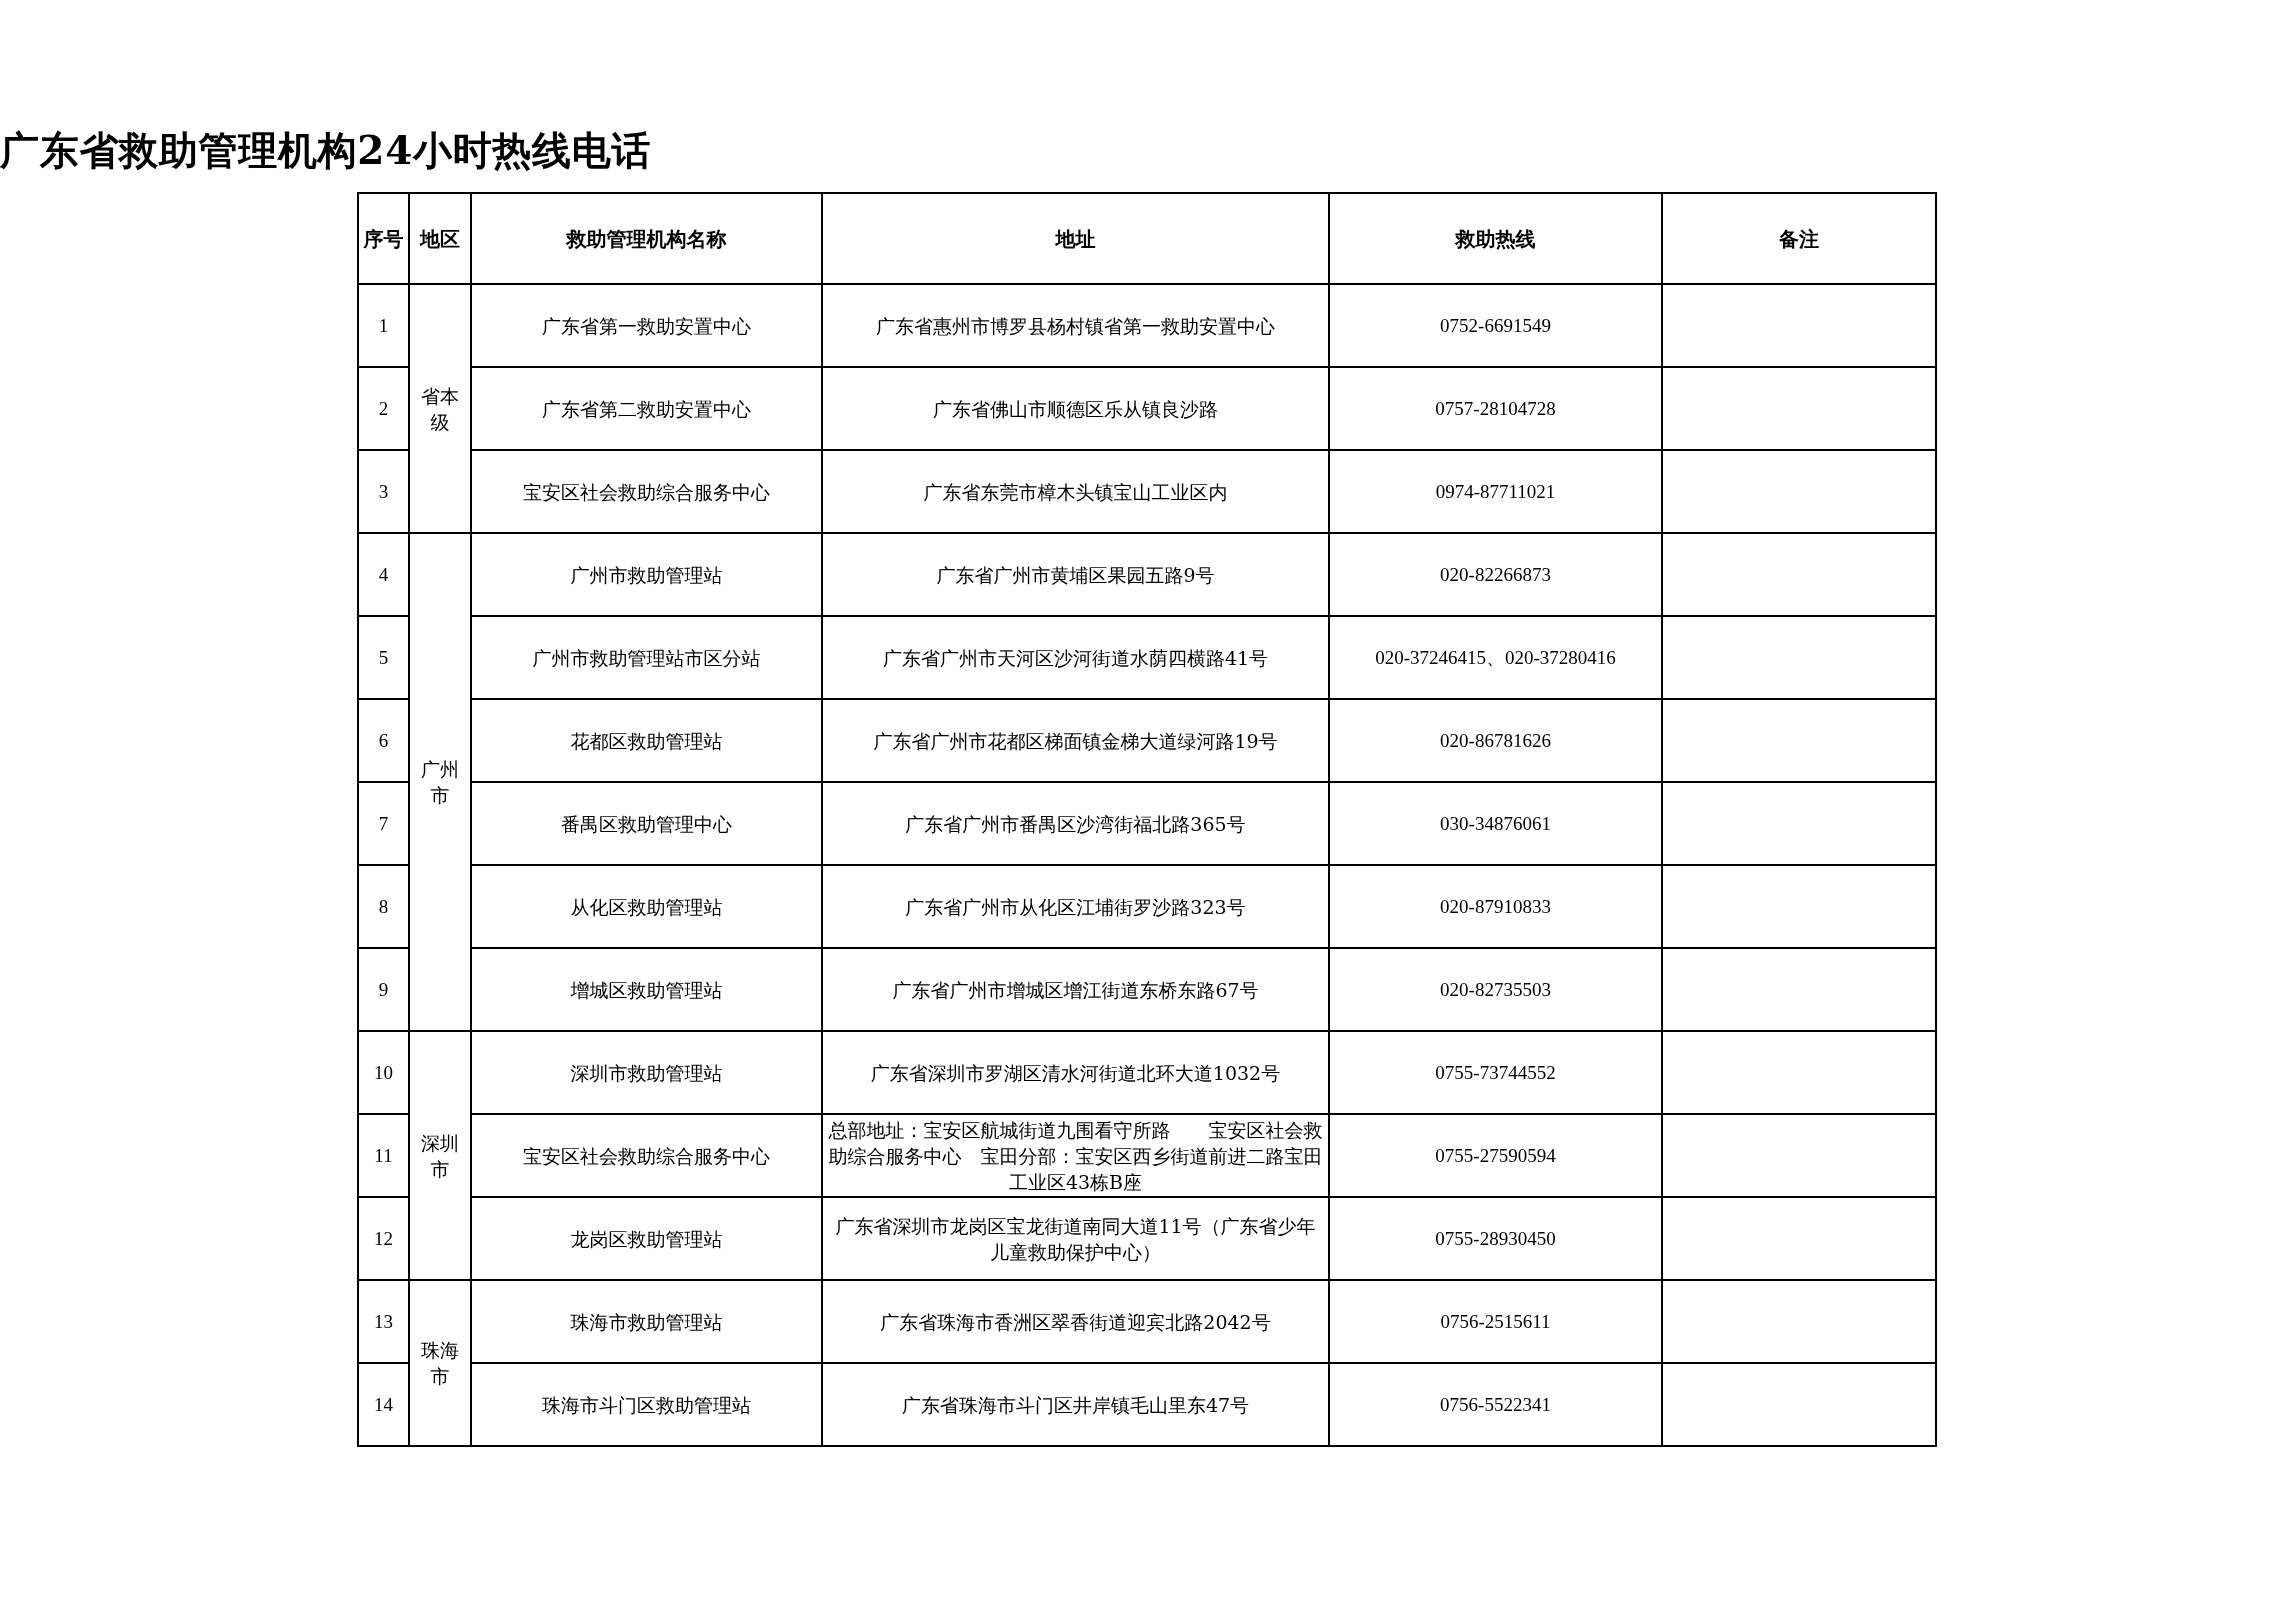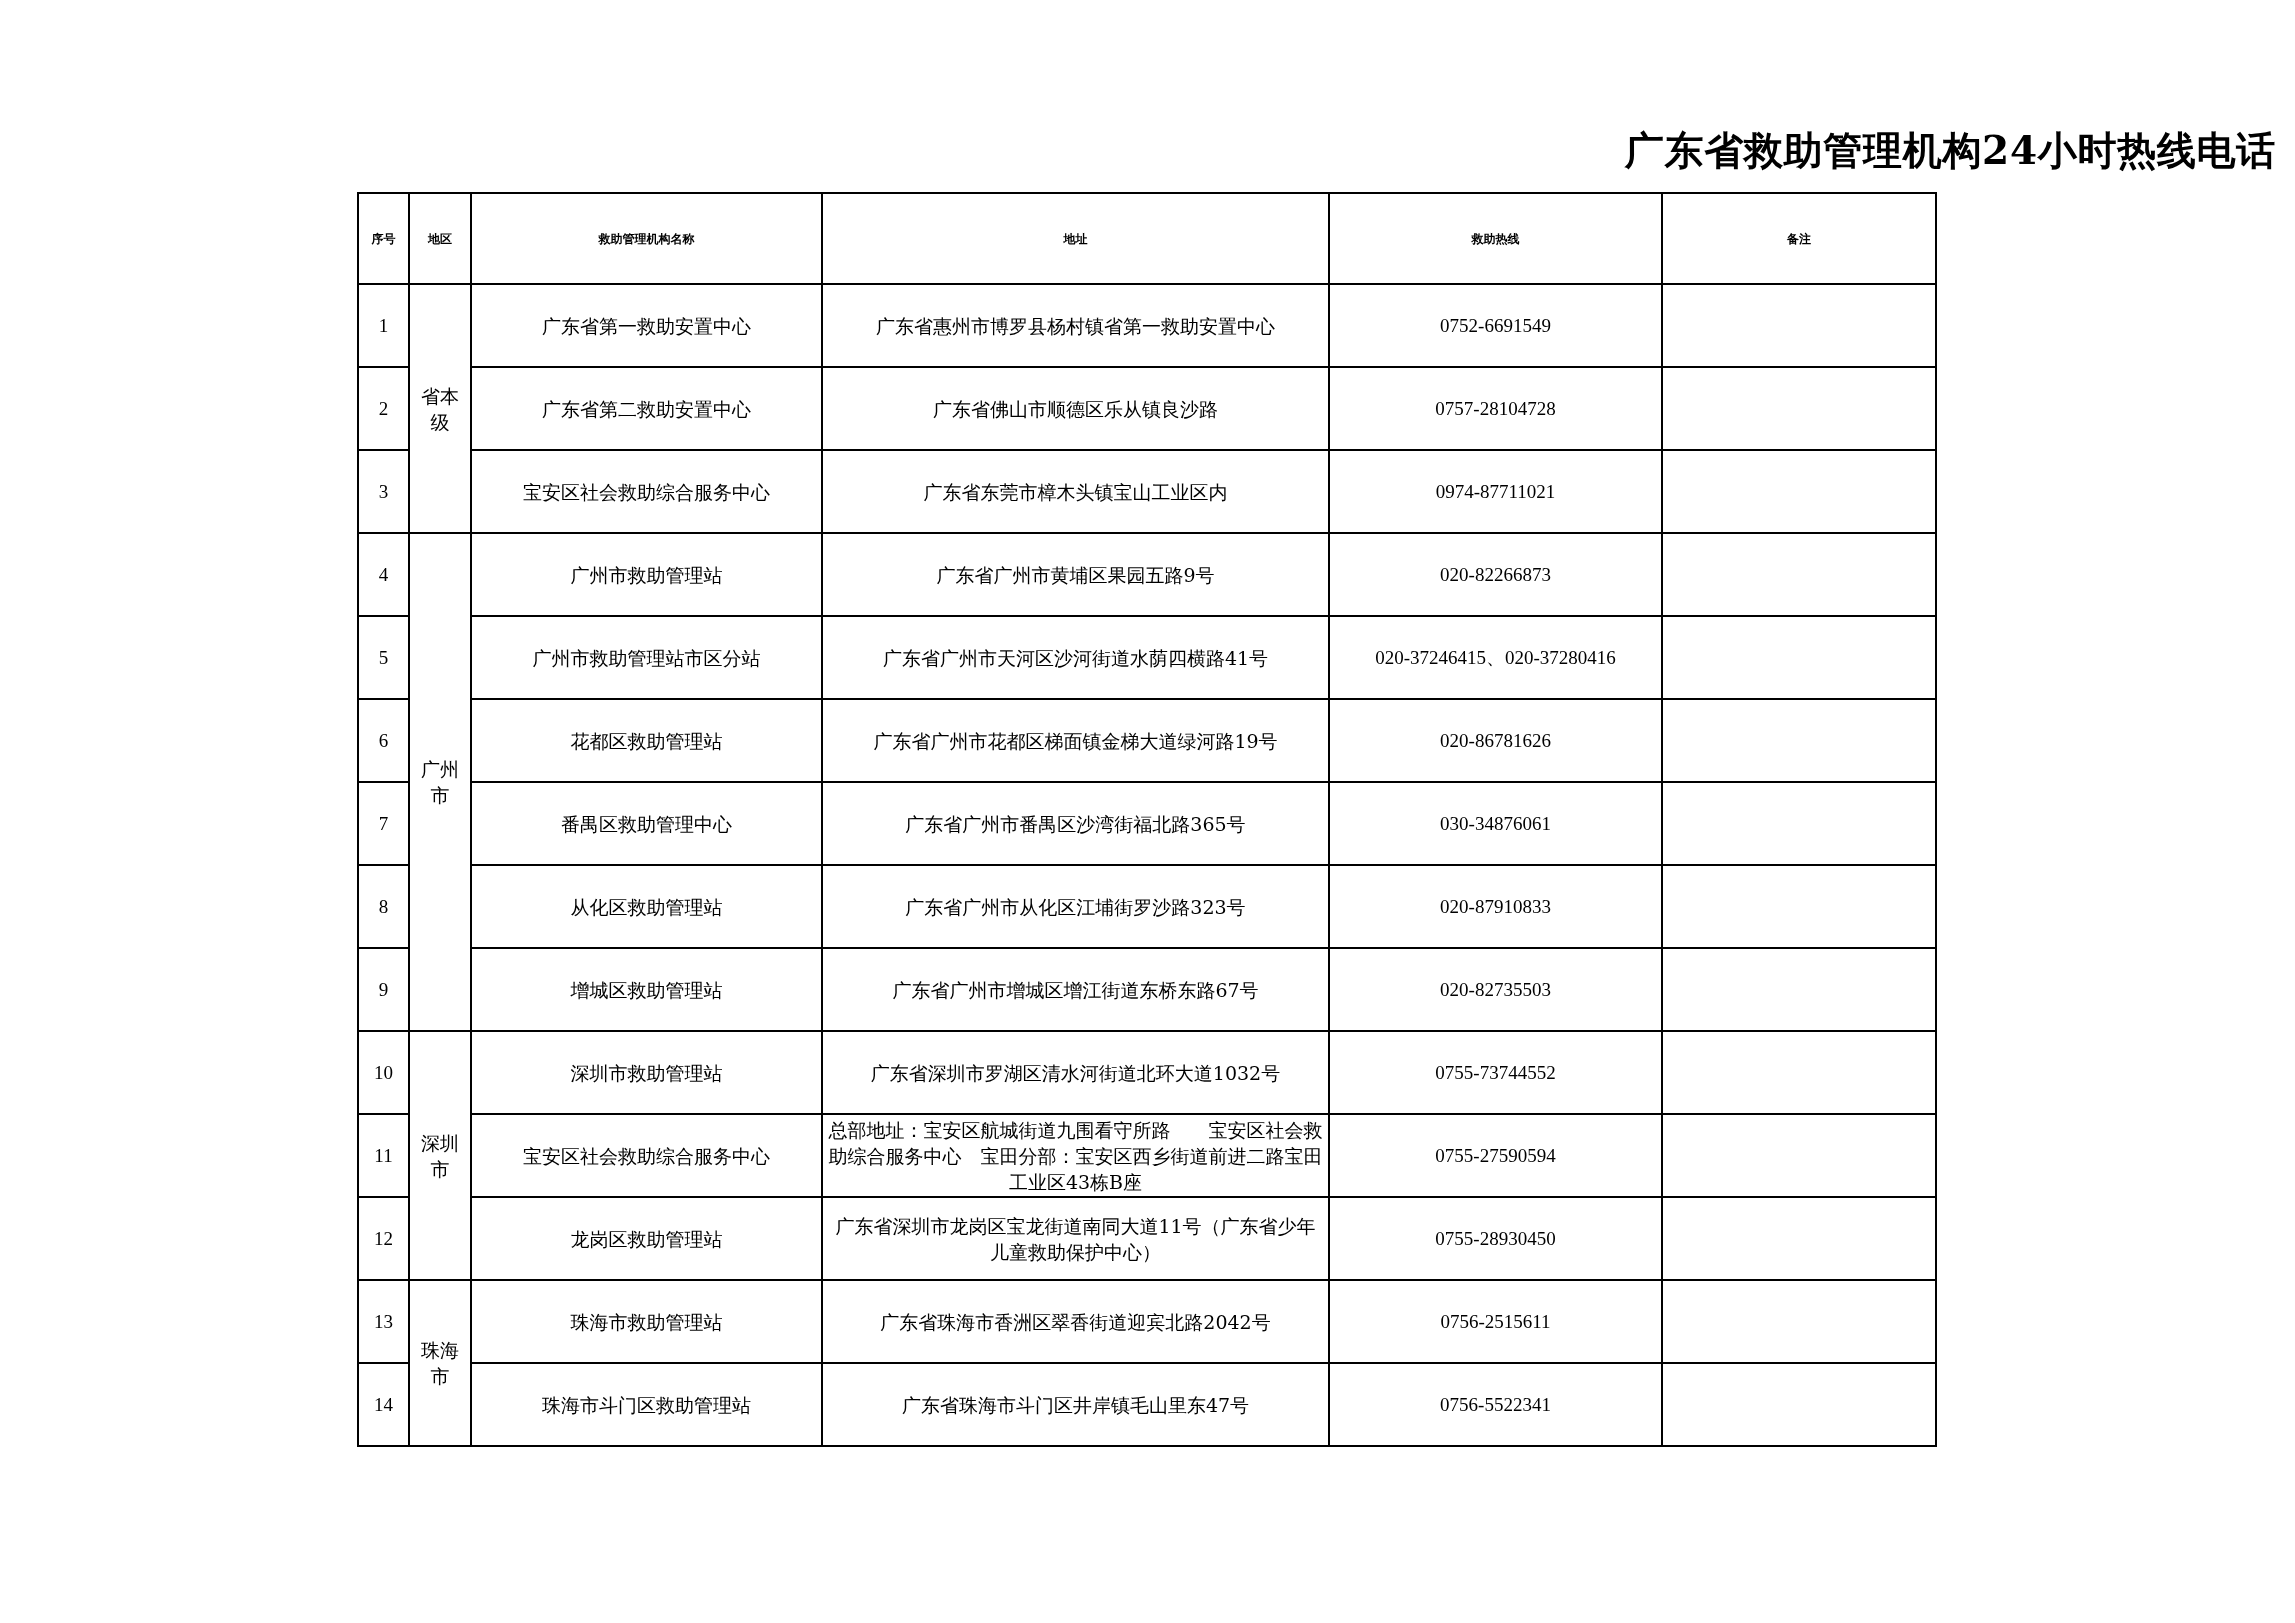--- a/index.html
+++ b/index.html
@@ -1,26 +1,26 @@
 <!DOCTYPE html>
 <html style="font-size:11px"><head>
 <meta charset="utf-8">
 <style>
   html, body { margin: 0; padding: 0; background: #ffffff; }
   body { width: 2295px; height: 1623px; position: relative; overflow: hidden;
          font-family: "DejaVu Serif", "Liberation Serif", serif; color: #000; }
-  .title { position: absolute; left: 0; width: 2276px; top: 124px; text-align: right;
+  .title { position: absolute; left: 0; width: 2276px; top: 124px; text-align: left;
            font-size: 39px; font-weight: bold; letter-spacing: 0.7px;
            font-family: "DejaVu Serif", "Liberation Serif", serif; }
   table.hotlines { position: absolute; left: 357px; top: 192px; border-collapse: collapse;
                    table-layout: fixed; width: 1578px; }
   table.hotlines td, table.hotlines th { border: 2.8px solid #000; text-align: center;
                    vertical-align: middle; padding: 0 4.2px; box-sizing: border-box;
                    font-size: 19px; line-height: 26px; font-weight: normal; }
-  table.hotlines th { font-weight: bold; font-size: 12px; height: 91px; }
+  table.hotlines th { font-weight: bold; font-size: 20px; height: 91px; }
   table.hotlines td { height: 83px; }
   td.region { font-size: 20px; line-height: 28px; padding: 0 8.3px; }
   td.addr { padding: 0 5.6px; }
   td.seq, td.phone { font-family: "Liberation Serif", "DejaVu Serif", serif; font-size: 19.4px; }
 </style>
 </head>
 <body>
 
 <div class="title">广东省救助管理机构24小时热线电话</div>
 

